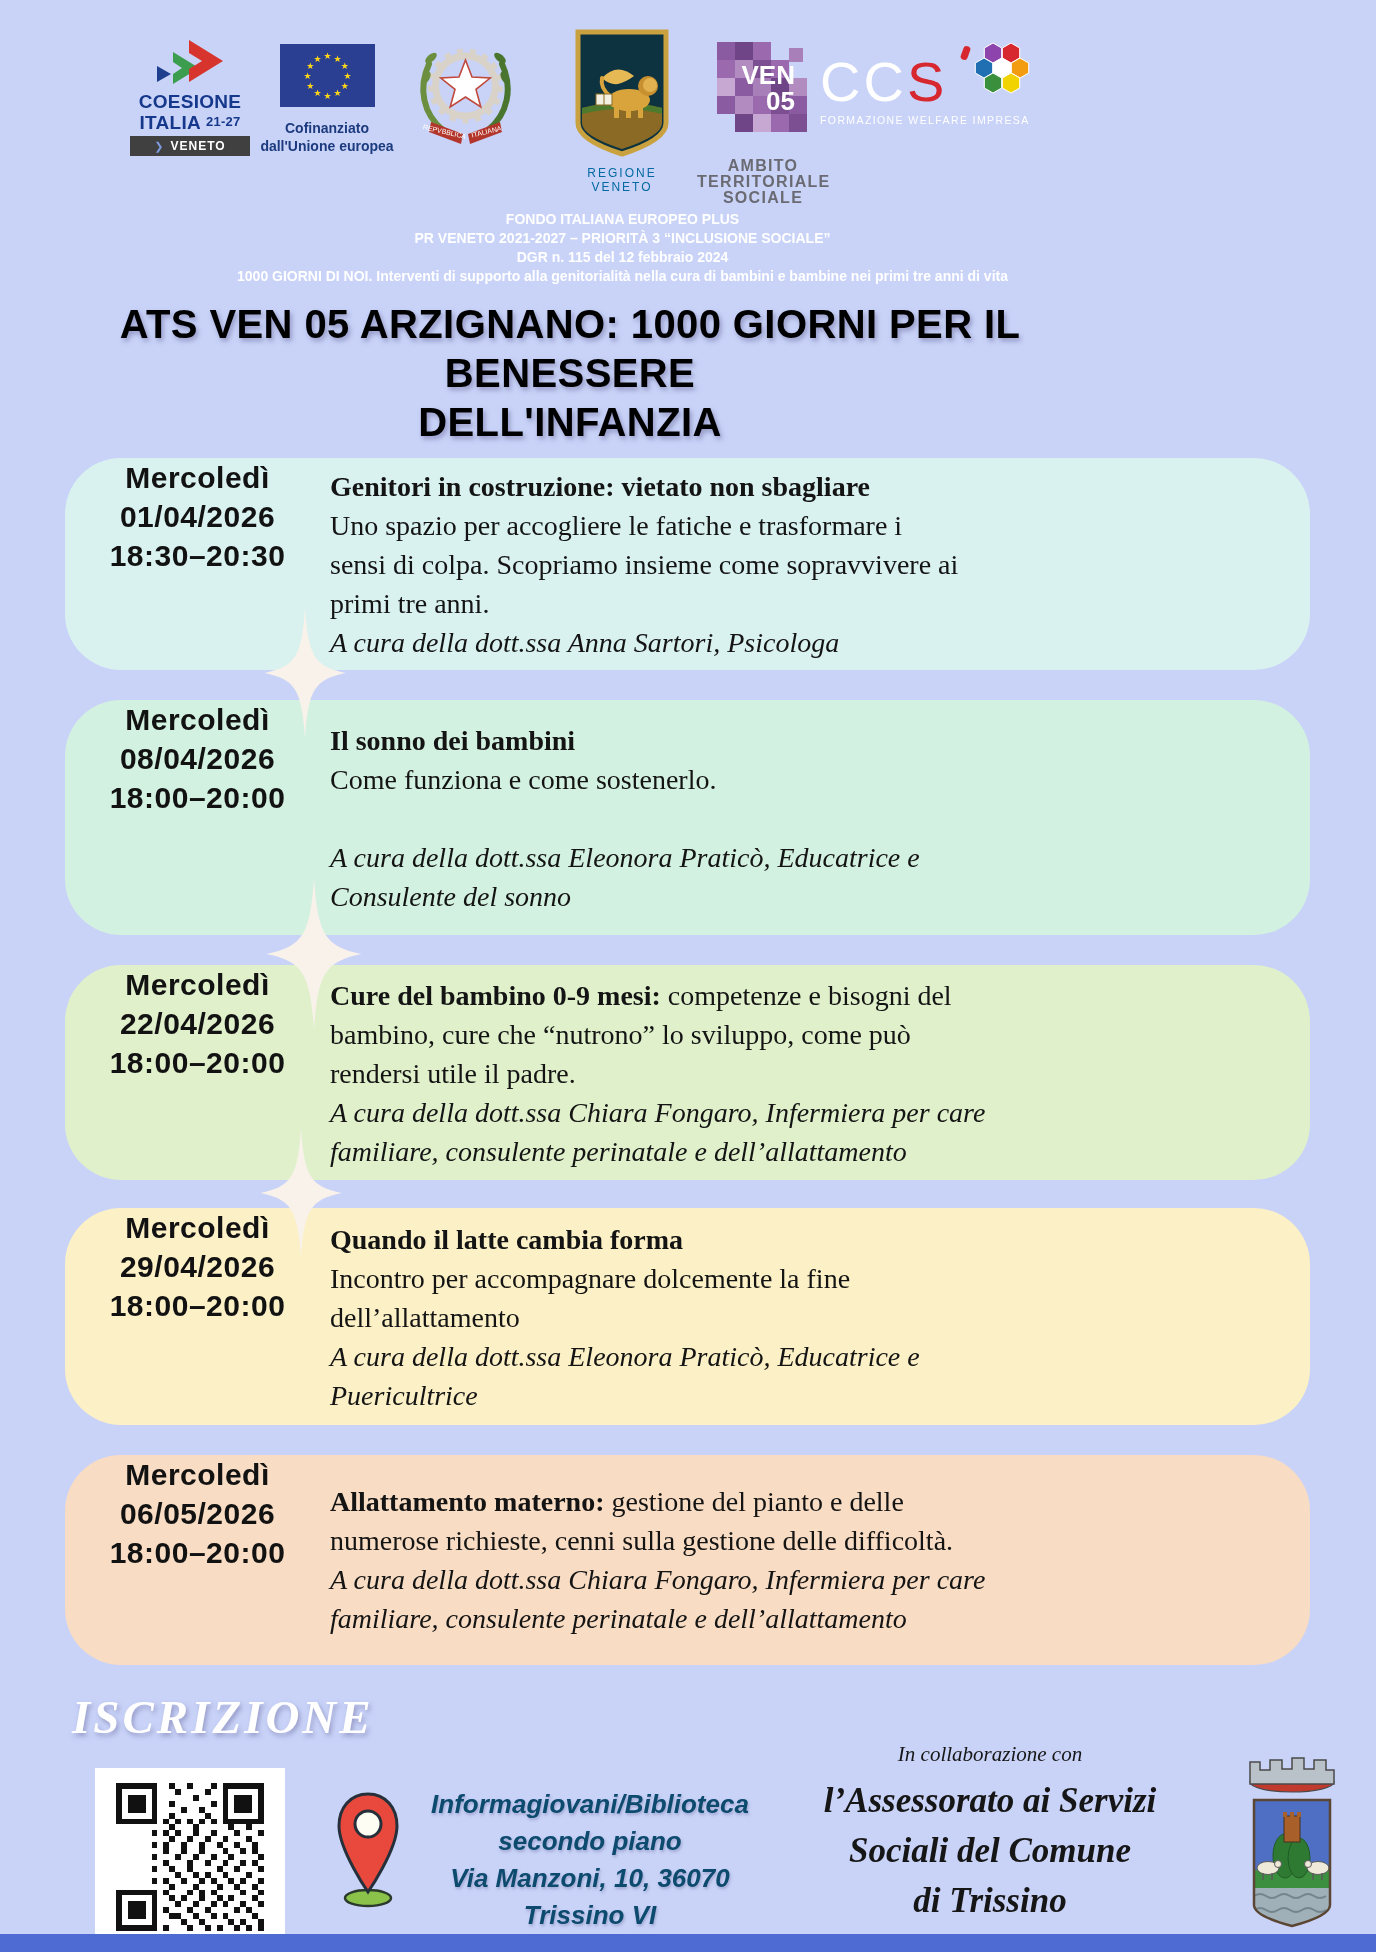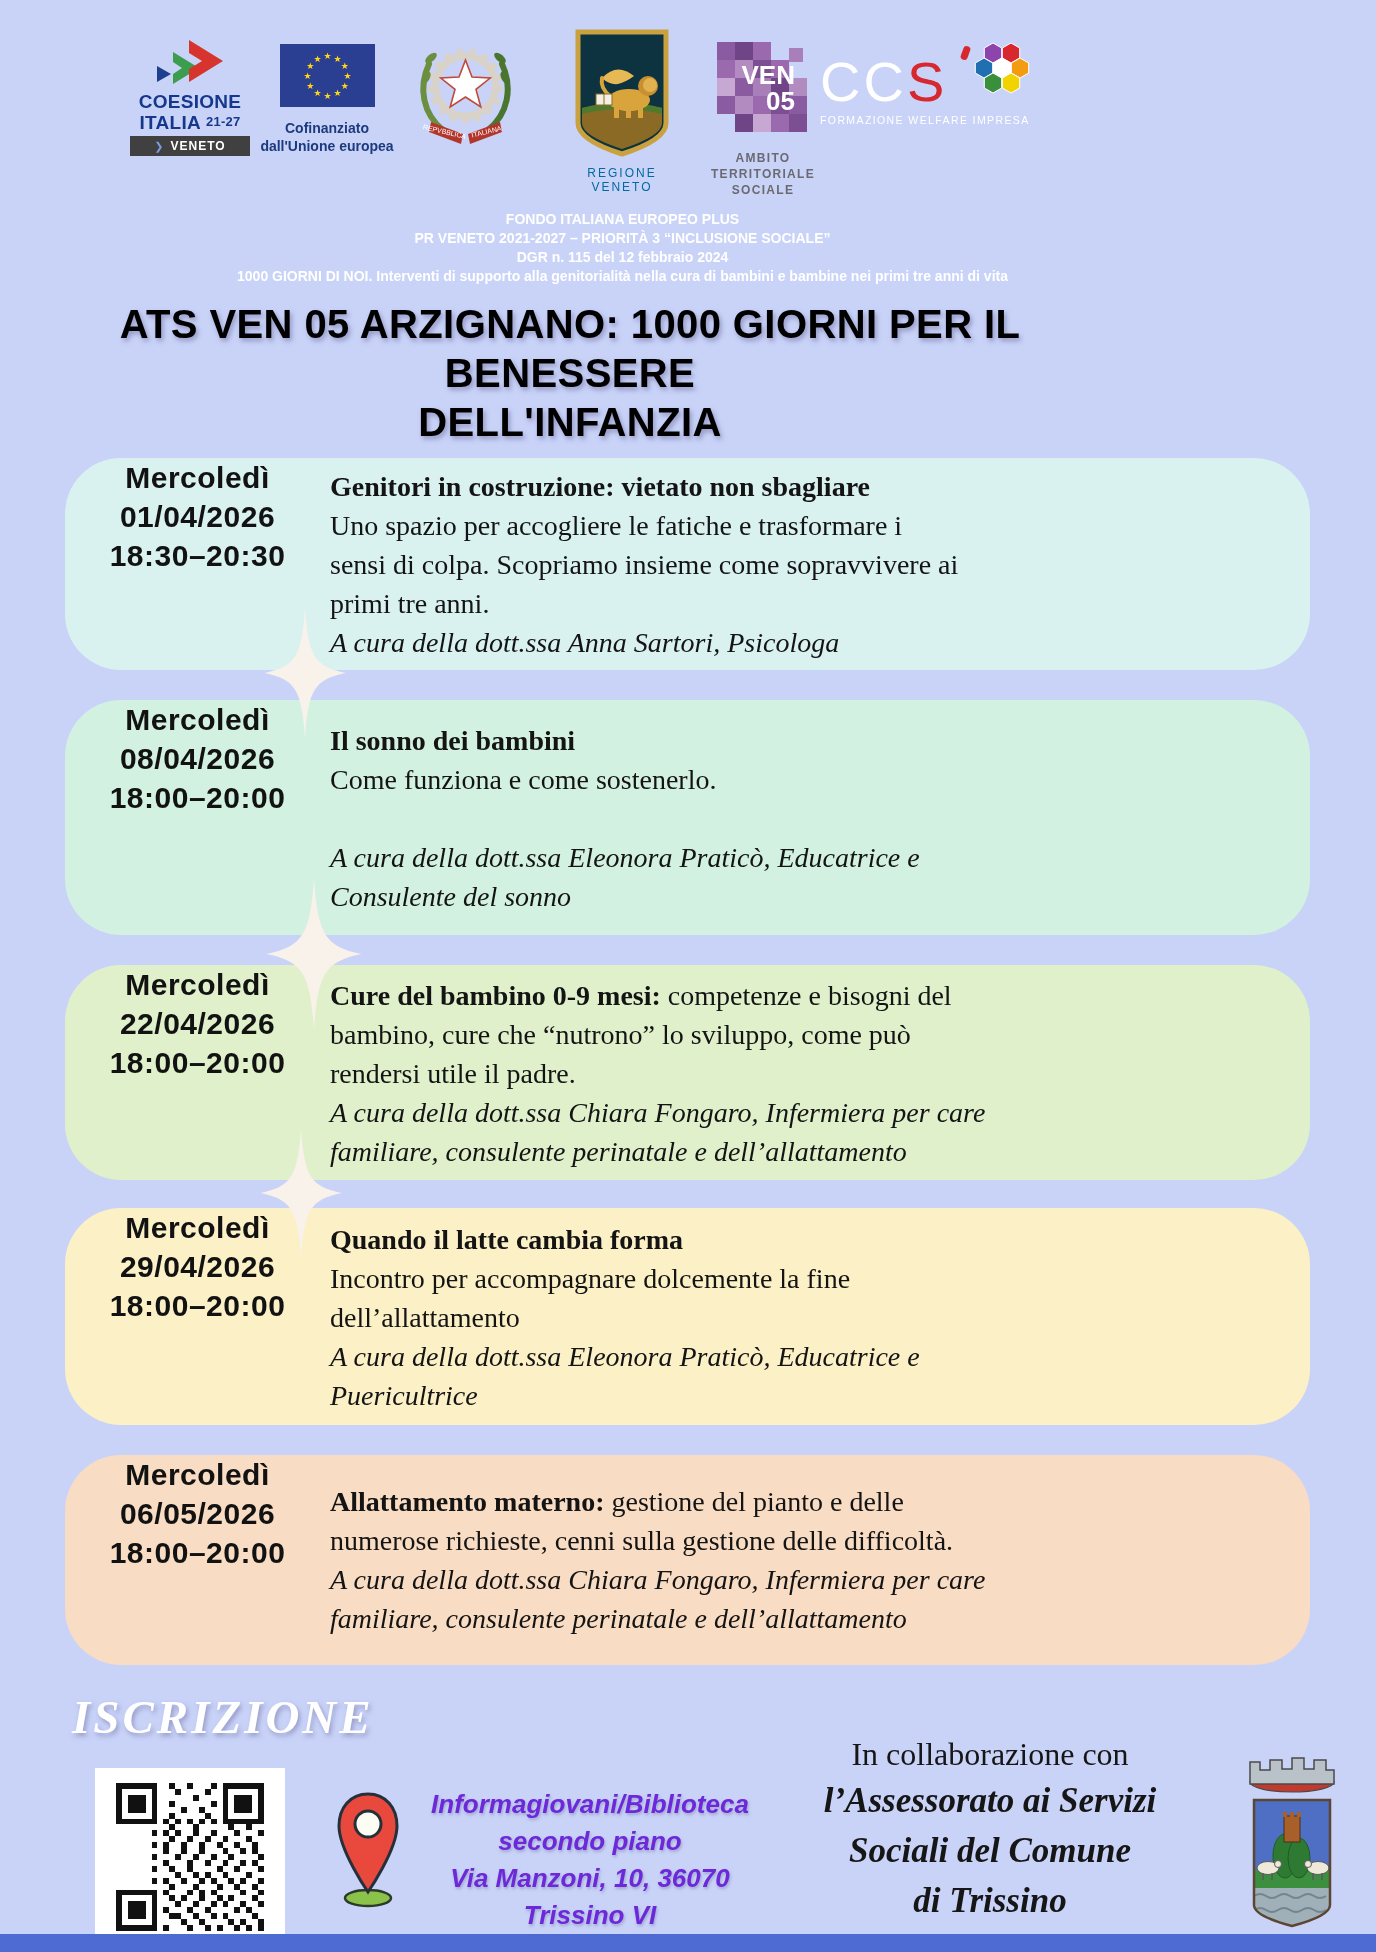--- a/index.html
+++ b/index.html
@@ -14,21 +14,21 @@
   .coe-years{font-size:13px;vertical-align:3px;}
   .coe-banner{margin-top:3px;background:#404040;color:#fff;font-weight:700;font-size:12px;
               line-height:20px;height:20px;letter-spacing:1px;position:relative;}
   .coe-banner .chev{color:#7e9be0;margin-right:6px;font-size:11px;}
   .logo-eu{left:252px;top:44px;width:150px;text-align:center;}
   .eu-caption{margin-top:8px;color:#1c3a7e;font-weight:700;font-size:14px;line-height:18px;}
   .logo-italy{left:413px;top:34px;}
   .logo-veneto{left:556px;top:28px;width:132px;text-align:center;}
   .veneto-caption{margin-top:4px;color:#0369a1;font-size:12px;letter-spacing:2px;}
   .logo-ven05{left:697px;top:42px;width:132px;text-align:center;}
-  .ven05-caption{margin-top:2px;color:#6a6a72;font-size:12px;line-height:16px;letter-spacing:1.3px;font-weight:600;}
+  .ven05-caption{margin-top:10px;color:#6a6a72;font-size:16px;line-height:16px;letter-spacing:1.3px;font-weight:600;}
   .logo-ccs{left:820px;top:54px;width:190px;}
   .ccs-text{font-weight:400;font-size:56px;line-height:56px;letter-spacing:3px;color:#fff;position:relative;}
   .ccs-text .s{color:#d7282f;}
   .ccs-accent{position:absolute;width:7px;height:14px;background:#d7282f;transform:rotate(20deg);
               left:142px;top:-8px;border-radius:3px;}
   .ccs-sub{margin-top:4px;color:#fff;font-size:10.5px;letter-spacing:1.4px;white-space:nowrap;}
   .ccs-hexes{position:absolute;left:150px;top:-18px;}
 
   
   .program{left:55px;top:210px;width:1135px;text-align:center;color:#fff;font-weight:700;
@@ -55,25 +55,25 @@
 
   .sparkle{pointer-events:none;}
 
   
   .iscrizione{left:72px;top:1690px;font-family:"Liberation Serif","DejaVu Serif",serif;font-style:italic;
               font-weight:600;font-size:47px;color:#fff;letter-spacing:3px;
               text-shadow:2px 3px 5px rgba(116,118,168,.6);}
   .qr-tile{left:95px;top:1768px;width:190px;height:178px;background:#fff;display:flex;
            align-items:center;justify-content:center;}
   .pin{left:333px;top:1788px;}
-  .address{left:425px;top:1786px;width:330px;text-align:center;color:#6d28d9;font-weight:700;
+  .address{left:425px;top:1786px;width:330px;text-align:center;color:#0c4a6e;font-weight:700;
            font-style:italic;font-size:26px;line-height:37px;text-shadow:1px 2px 3px rgba(120,122,170,.5);}
   .collab{left:690px;top:1732px;width:600px;text-align:center;color:#161616;
           font-family:"Liberation Serif","DejaVu Serif",serif;}
-  .collab-intro{font-size:32px;line-height:44px;}
+  .collab-intro{font-style:italic;font-size:21px;line-height:44px;}
   .collab-bold{font-style:italic;font-weight:700;font-size:35px;line-height:50px;}
   .arms{left:1238px;top:1720px;}
   .footer-band{left:0;top:1934px;width:1376px;height:18px;background:#4d6bd2;}
 </style>
 </head>
 <body>
 
 <div class="page">
 
   <div class="abs logo-coesione">

